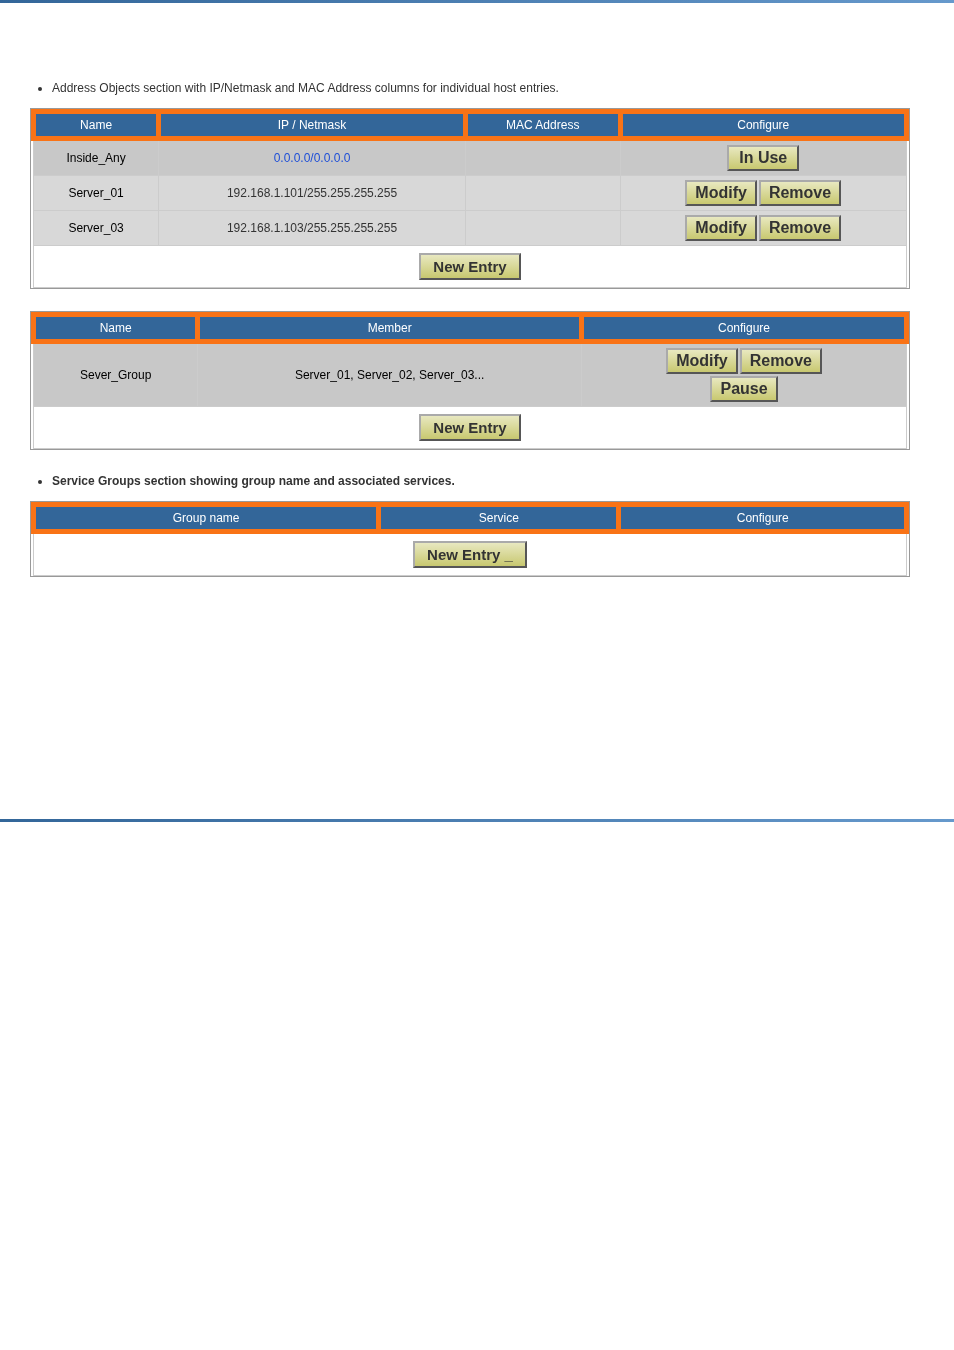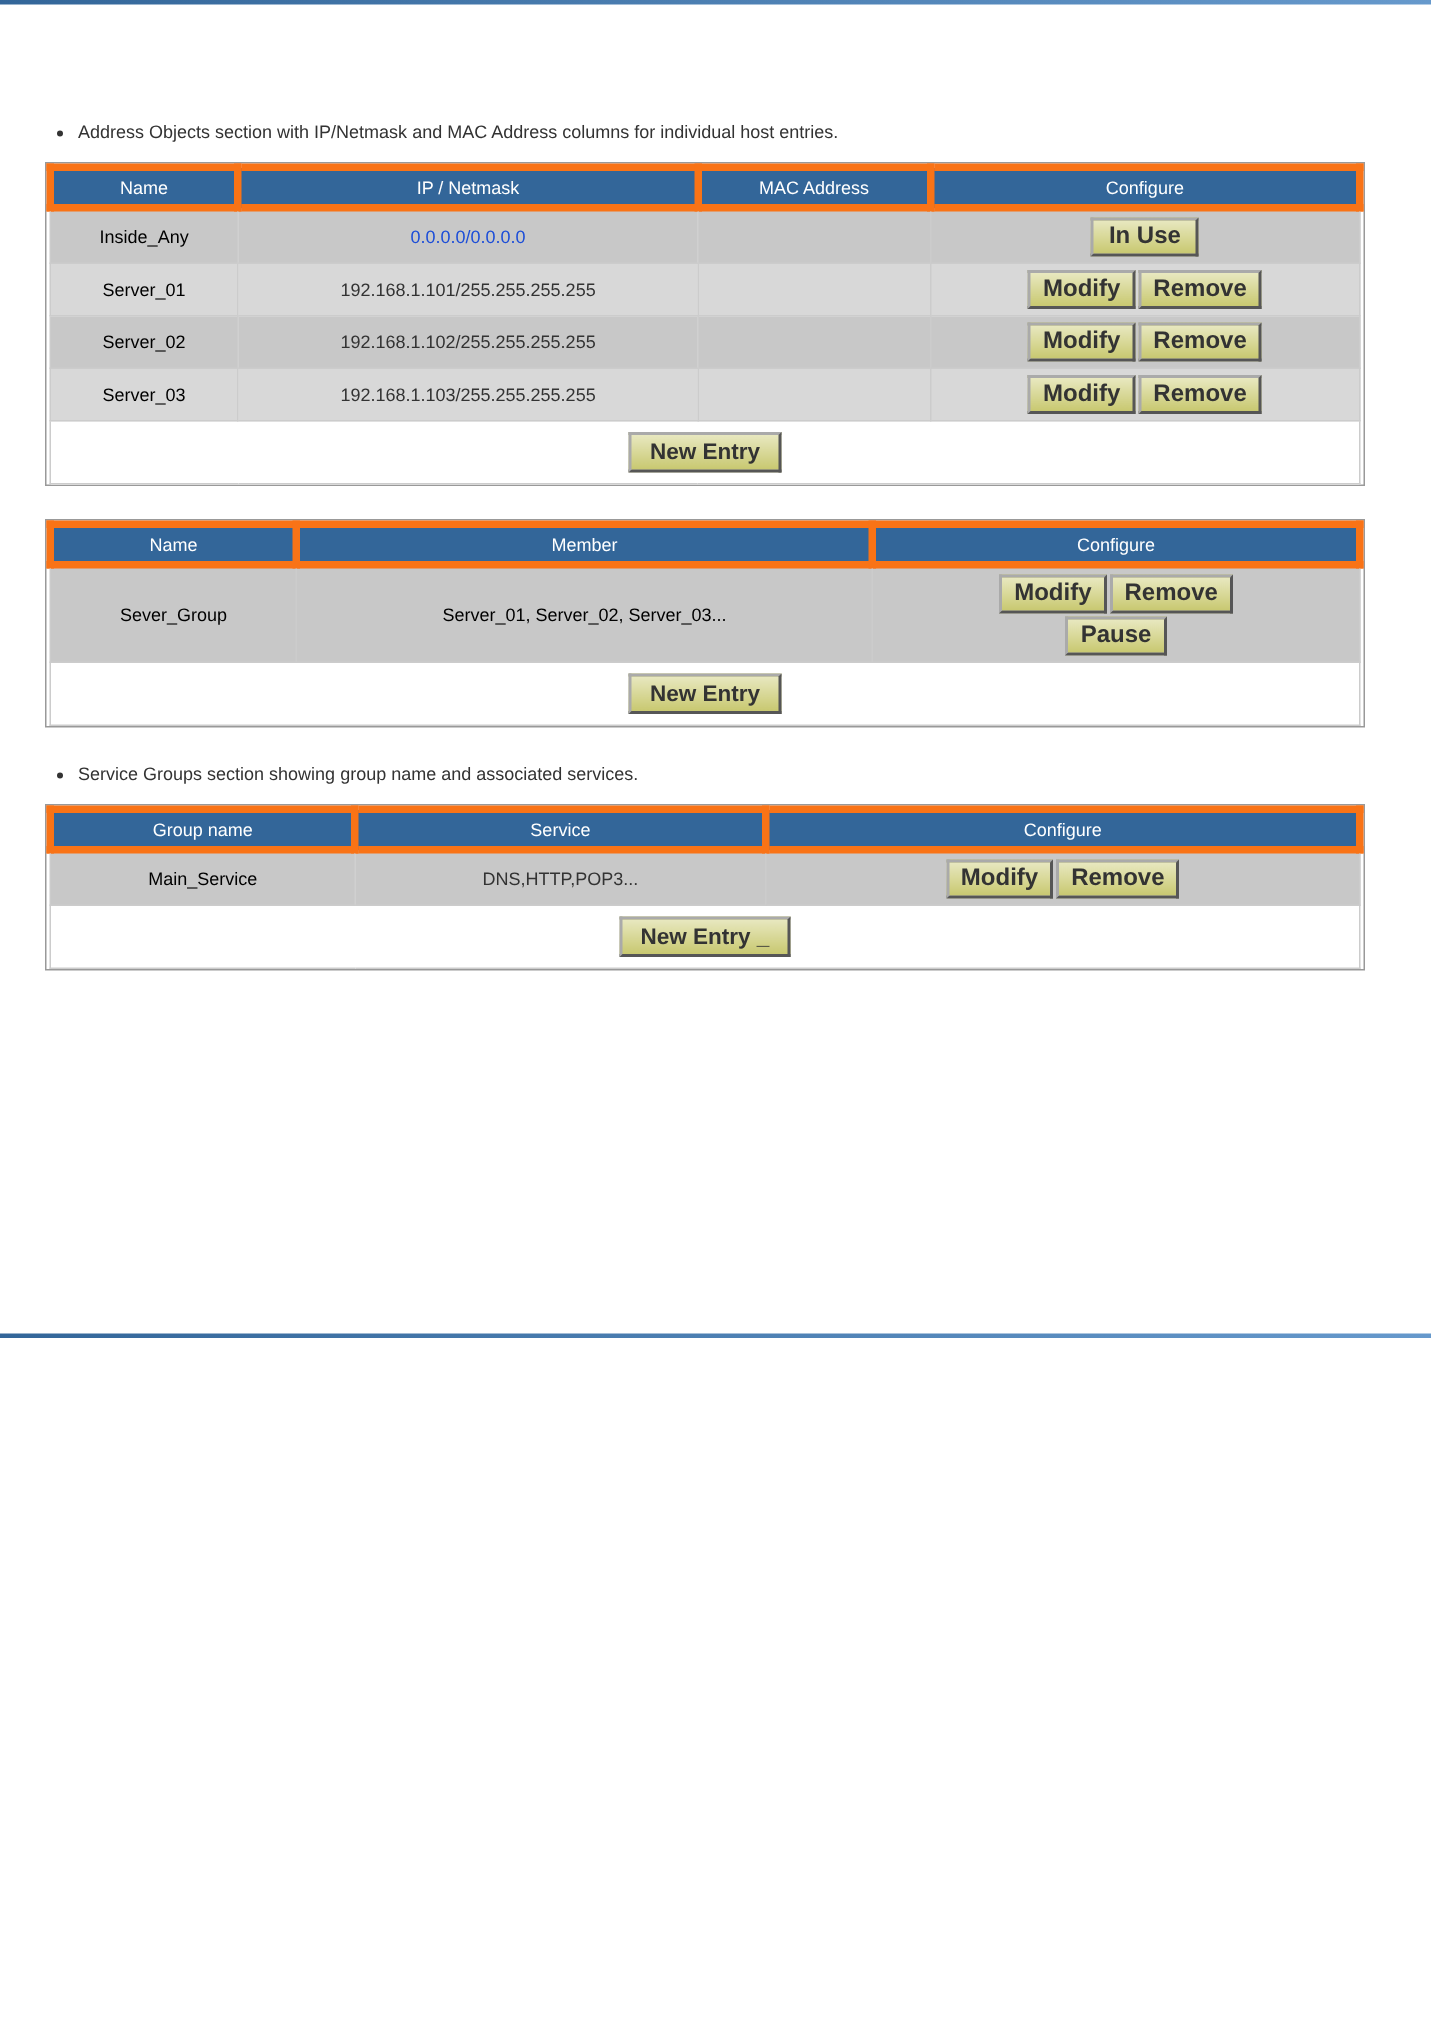--- a/index.html
+++ b/index.html
@@ -154,28 +154,20 @@
 
           <tr class="row-odd">
             <td class="cell-name">Server_01</td>
             <td>192.168.1.101/255.255.255.255</td>
             <td></td>
             <td>
               <button class="btn">Modify</button><button class="btn">Remove</button>
             </td>
           </tr>
 
-          <tr class="row-even">
-            <td class="cell-name">Server_02</td>
-            <td>192.168.1.102/255.255.255.255</td>
-            <td></td>
-            <td>
-              <button class="btn">Modify</button><button class="btn">Remove</button>
-            </td>
-          </tr>
 
           <tr class="row-odd">
             <td class="cell-name">Server_03</td>
             <td>192.168.1.103/255.255.255.255</td>
             <td></td>
             <td>
               <button class="btn">Modify</button><button class="btn">Remove</button>
             </td>
           </tr>
 
@@ -217,47 +209,40 @@
           <tr class="new-entry-row">
             <td colspan="3">
               <button class="btn btn-new-entry">New Entry</button>
             </td>
           </tr>
         </tbody>
       </table>
     </div>
   </div>
 
-  <div style="margin: 16px 0 10px 0;">
+  <div style="margin: 16px 0 10px 0; font-weight: bold;">
     <ul class="dot-list" style="margin-bottom:10px;">
       <li>
         <span>Service Groups section showing group name and associated services.</span>
       </li>
     </ul>
   </div>
 
   <div class="section-block">
     <div class="table-wrapper">
       <table class="data-table">
         <thead>
           <tr>
             <th>Group name</th>
             <th>Service</th>
             <th>Configure</th>
           </tr>
         </thead>
         <tbody>
 
-          <tr class="row-even">
-            <td class="cell-name">Main_Service</td>
-            <td>DNS,HTTP,POP3...</td>
-            <td>
-              <button class="btn">Modify</button><button class="btn">Remove</button>
-            </td>
-          </tr>
 
           <tr class="new-entry-row">
             <td colspan="3">
               <button class="btn btn-new-entry">New Entry _</button>
             </td>
           </tr>
         </tbody>
       </table>
     </div>
   </div>

